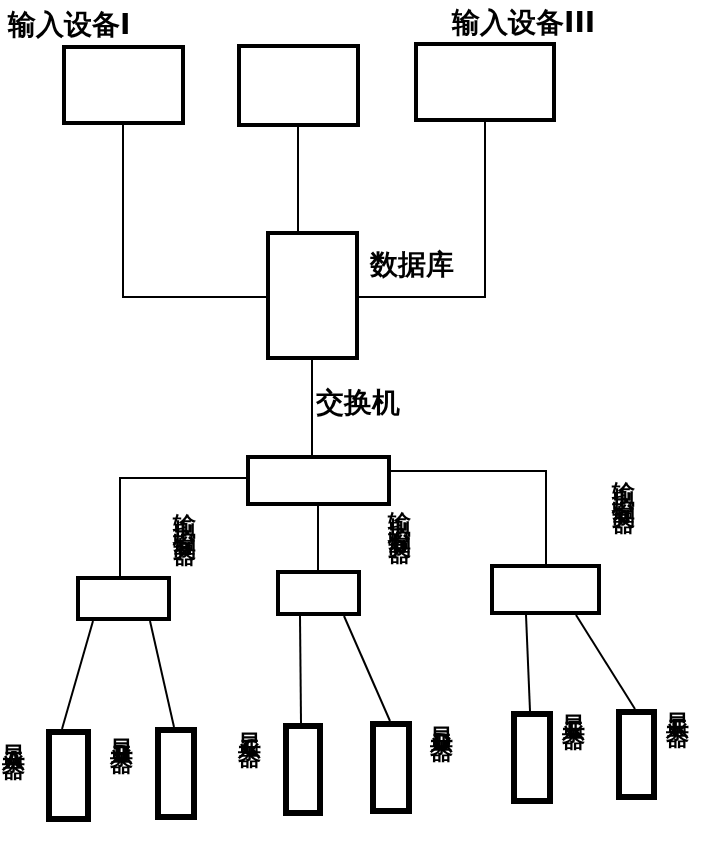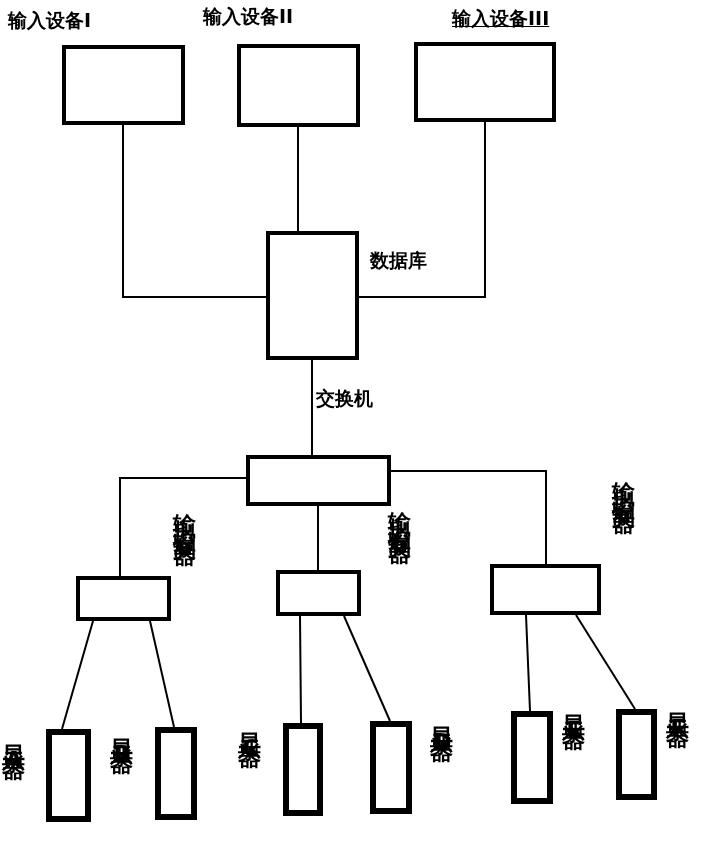--- a/index.html
+++ b/index.html
@@ -28,21 +28,21 @@
     border: 4px solid #000000;
     background: #ffffff;
     box-sizing: border-box;
   }
   .box.thick {
     border-width: 6px;
   }
   .hlabel {
     position: absolute;
     font-weight: bold;
-    font-size: 19px;
+    font-size: 28px;
     white-space: nowrap;
     line-height: 1.1;
   }
   .vlabel {
     position: absolute;
     writing-mode: vertical-rl;
     text-orientation: upright;
     font-weight: bold;
     font-size: 23px;
     letter-spacing: 8px;
@@ -70,24 +70,23 @@
     <line x1="150" y1="621" x2="174" y2="727"></line>
     <line x1="300" y1="616" x2="301" y2="723"></line>
     <line x1="344" y1="616" x2="390" y2="721"></line>
     <line x1="526" y1="615" x2="530" y2="711"></line>
     <line x1="576" y1="615" x2="635" y2="709"></line>
   </svg>
 
   <div class="hlabel" style="left:8px;   top:10px;">输入设备I</div>
   <div class="box" style="left:62px;  top:45px; width:123px; height:80px;"></div>
 
-  <div class="hlabel" style="left:203px; top:6px;">输入设备II</div>
   <div class="box" style="left:237px; top:44px; width:123px; height:83px;"></div>
 
-  <div class="hlabel" style="left:452px; top:8px;text-decoration:underline;">输入设备III</div>
+  <div class="hlabel" style="left:452px; top:8px;">输入设备III</div>
   <div class="box" style="left:414px; top:42px; width:142px; height:80px;"></div>
 
   <div class="box" style="left:266px; top:231px; width:93px; height:129px;"></div>
   <div class="hlabel" style="left:370px; top:250px;">数据库</div>
 
   <div class="hlabel" style="left:316px; top:388px;">交换机</div>
   <div class="box" style="left:246px; top:455px; width:145px; height:51px;"></div>
 
   <div class="box" style="left:76px;  top:576px; width:95px;  height:45px;"></div>
   <div class="vlabel" style="left:173px; top:494px;">输出控制器a</div>

